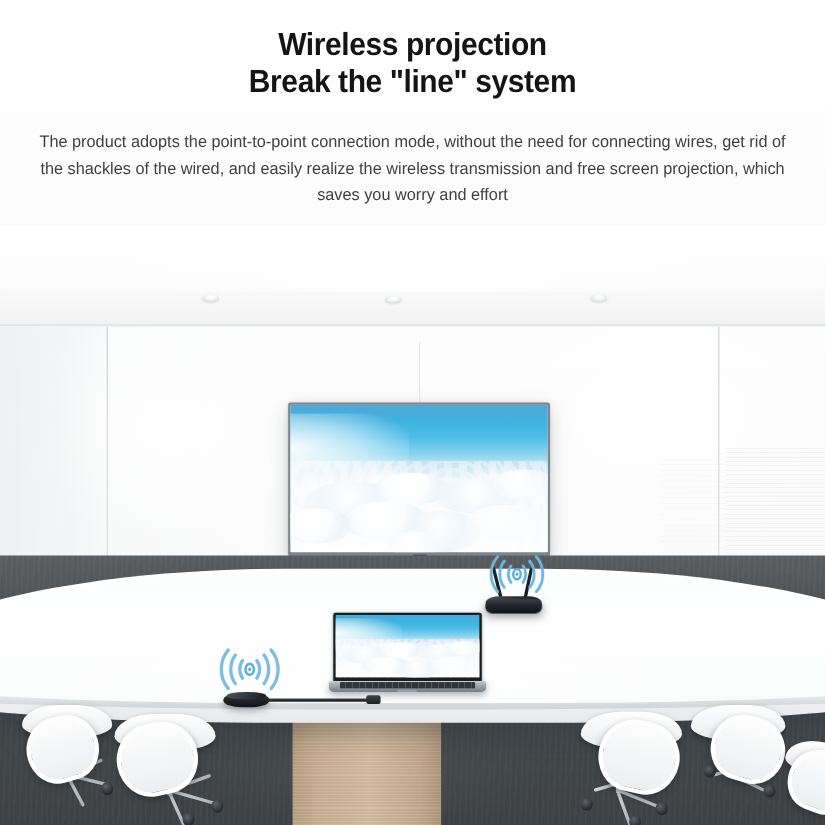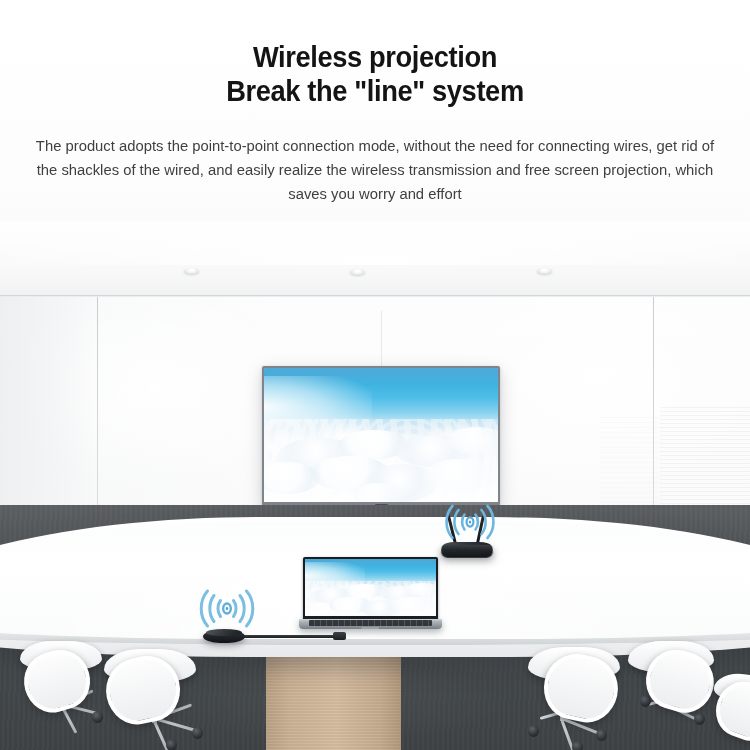--- a/index.html
+++ b/index.html
@@ -6,21 +6,21 @@
   html,body { width:750px; height:750px; }
   body {
     font-family:"Liberation Sans", sans-serif;
     background:#ffffff;
     overflow:hidden;
     position:relative;
   }
 
   
   .banner {
-    position:absolute; left:0; top:16px; width:750px; height:205px;
+    position:absolute; left:0; top:0; width:750px; height:205px;
     background:linear-gradient(180deg,#ffffff 0%,#fdfdfd 70%,#fbfbfb 100%);
     z-index:40;
     text-decoration:underline;
   }
   .headline {
     position:absolute; left:0; top:24px; width:750px;
     text-align:center;
     font-weight:bold;
     font-size:29px;
     line-height:34px;

